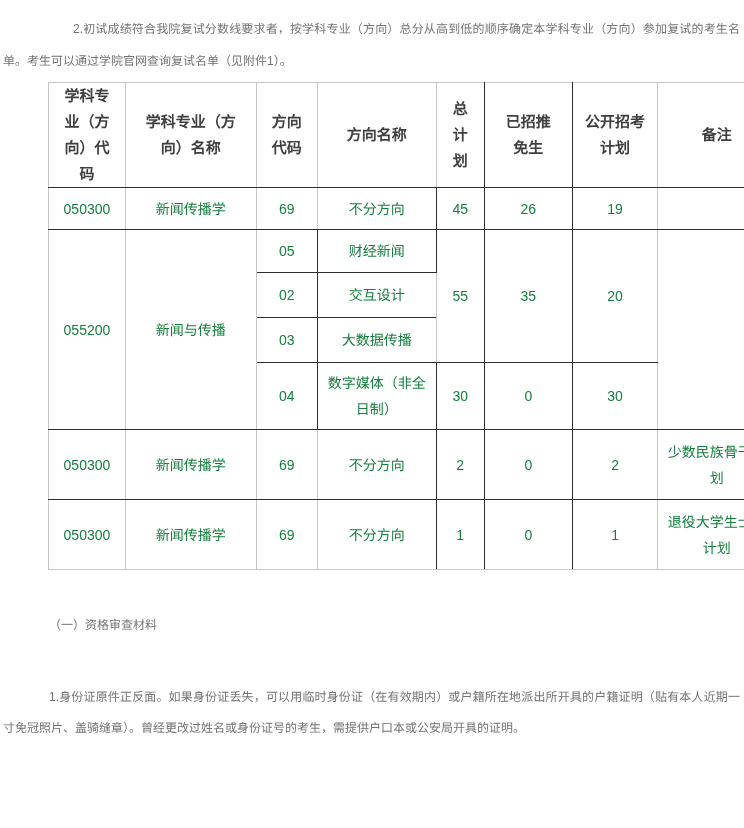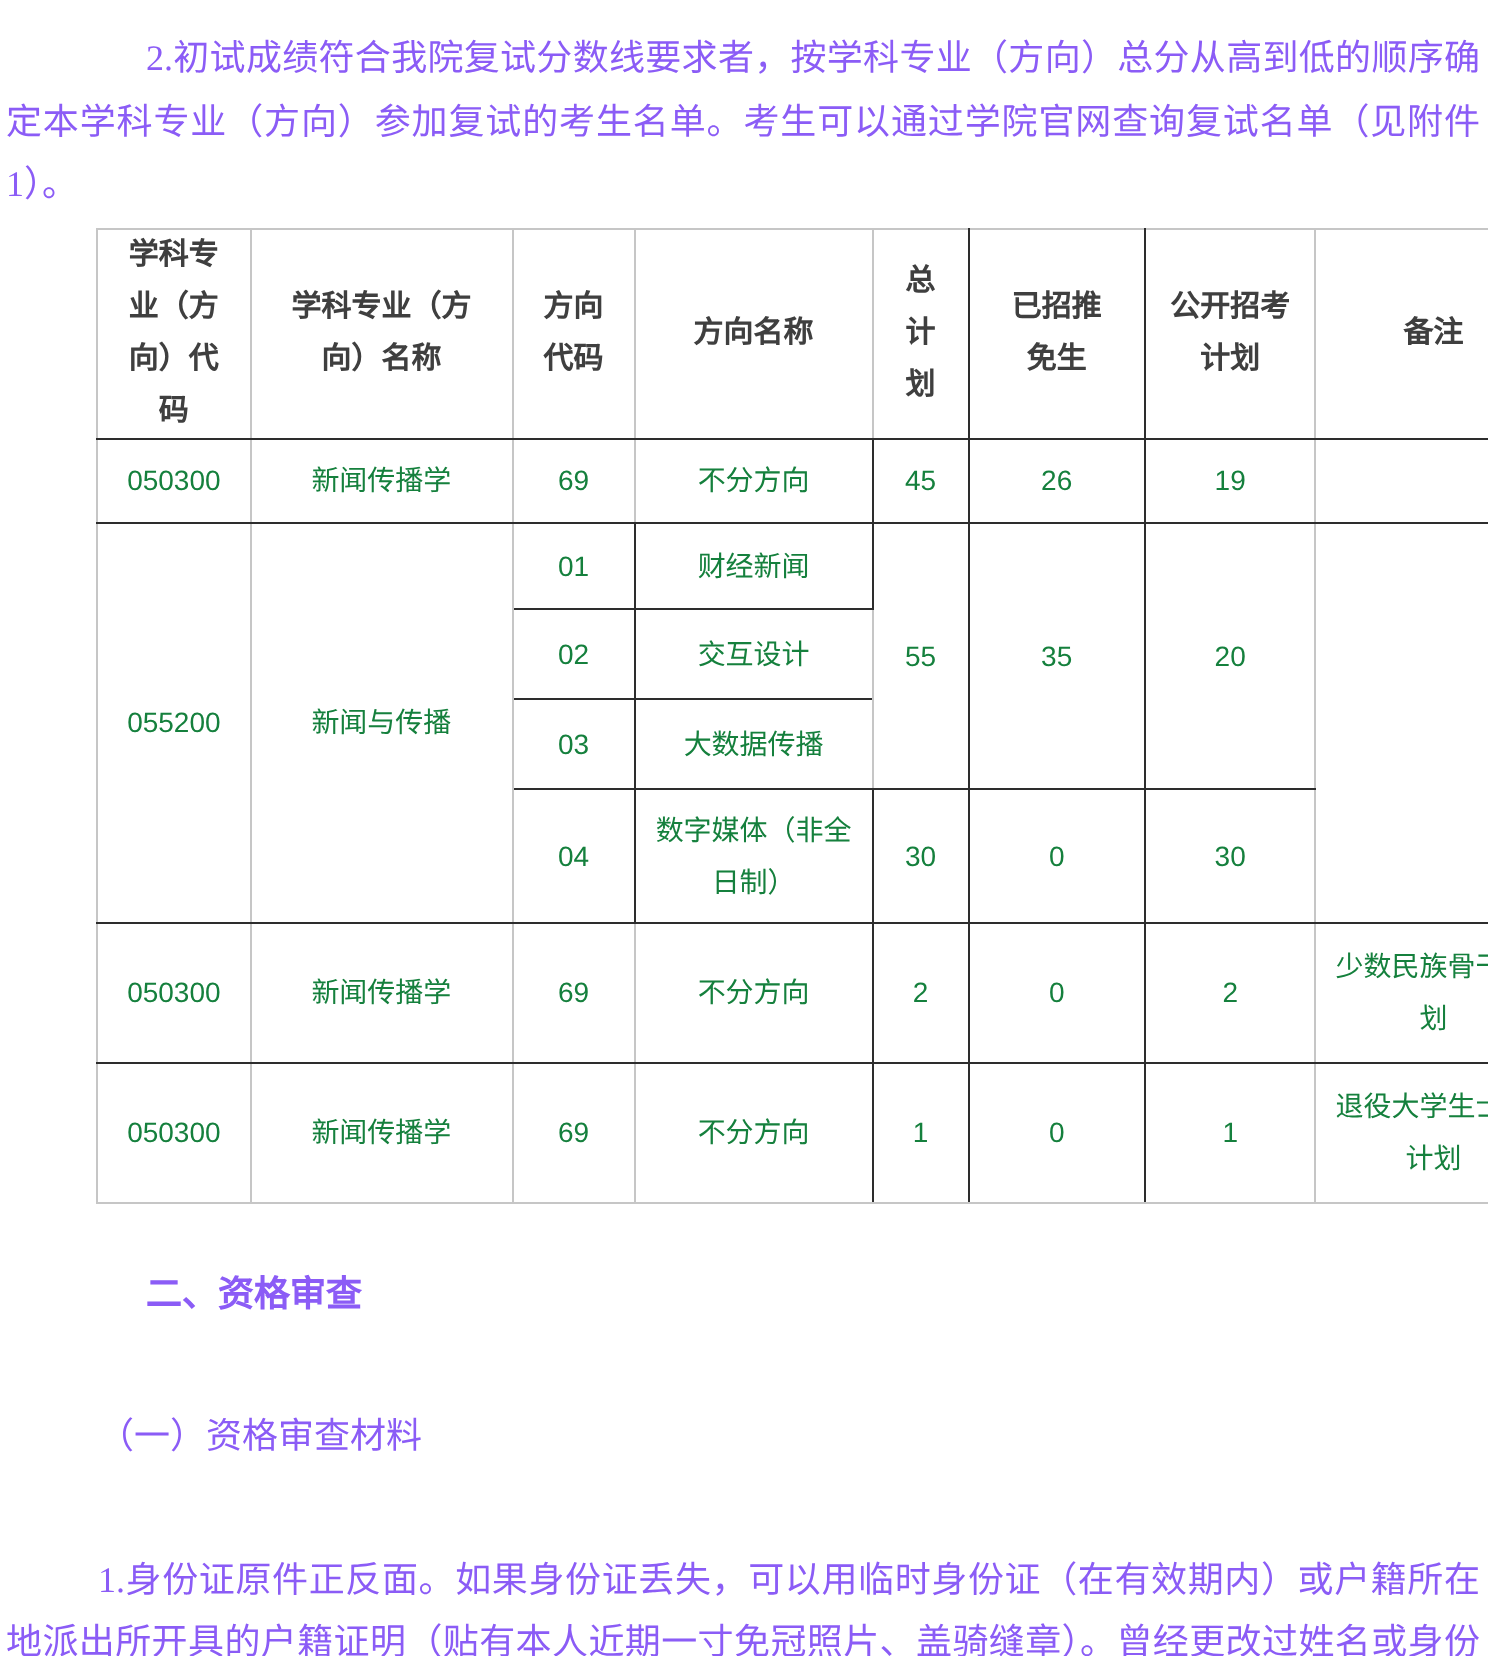--- a/index.html
+++ b/index.html
@@ -7,25 +7,24 @@
     width: 744px; height: 828px; overflow: hidden;
     font-family: "Liberation Sans", "DejaVu Sans", sans-serif;
     color: #3f3f3f;
     -webkit-font-smoothing: antialiased;
   }
   .doc { padding: 14px 4px 6px 3px; }
 
   
   .para {
     margin: 0;
-    font-size: 18px;
+    font-size: 12px;
     line-height: 31.5px;
     text-align: justify;
-    color: #8b5cf6;
-    font-family: Liberation Serif, serif;
+    color: #737373;
   }
   .ind-a { text-indent: 70px; }
   .ind-b { text-indent: 46px; margin-top: 40px; }
   .bold  { font-weight: 700; }
   .mt-sec { margin-top: 30px; }
 
   
   table.enroll {
     border-collapse: collapse;
     table-layout: fixed;
@@ -107,21 +106,21 @@
         <td class="dr">不分方向</td>
         <td class="dr">45</td>
         <td class="dr">26</td>
         <td>19</td>
         <td class="dr c-remark"></td>
       </tr>
 
       <tr class="tr2">
         <td rowspan="4">055200</td>
         <td rowspan="4">新闻与传播</td>
-        <td class="dr">01</td>
+        <td class="dr">05</td>
         <td class="dr">财经新闻</td>
         <td class="dr" rowspan="3">55</td>
         <td class="dr" rowspan="3">35</td>
         <td rowspan="3">20</td>
         <td class="dr c-remark" rowspan="4"></td>
       </tr>
       <tr class="tr3">
         <td class="dr">02</td>
         <td class="dr">交互设计</td>
       </tr>
@@ -154,17 +153,16 @@
         <td>69</td>
         <td class="dr">不分方向</td>
         <td class="dr">1</td>
         <td class="dr">0</td>
         <td>1</td>
         <td class="dr c-remark">退役大学生士兵计划</td>
       </tr>
     </tbody>
   </table>
 
-  <p class="para ind-a bold mt-sec">二、资格审查</p>
   <p class="para ind-b">（一）资格审查材料</p>
   <p class="para ind-b">1.身份证原件正反面。如果身份证丢失，可以用临时身份证（在有效期内）或户籍所在地派出所开具的户籍证明（贴有本人近期一寸免冠照片、盖骑缝章）。曾经更改过姓名或身份证号的考生，需提供户口本或公安局开具的证明。</p>
 
 </div>
 
 </body></html>

